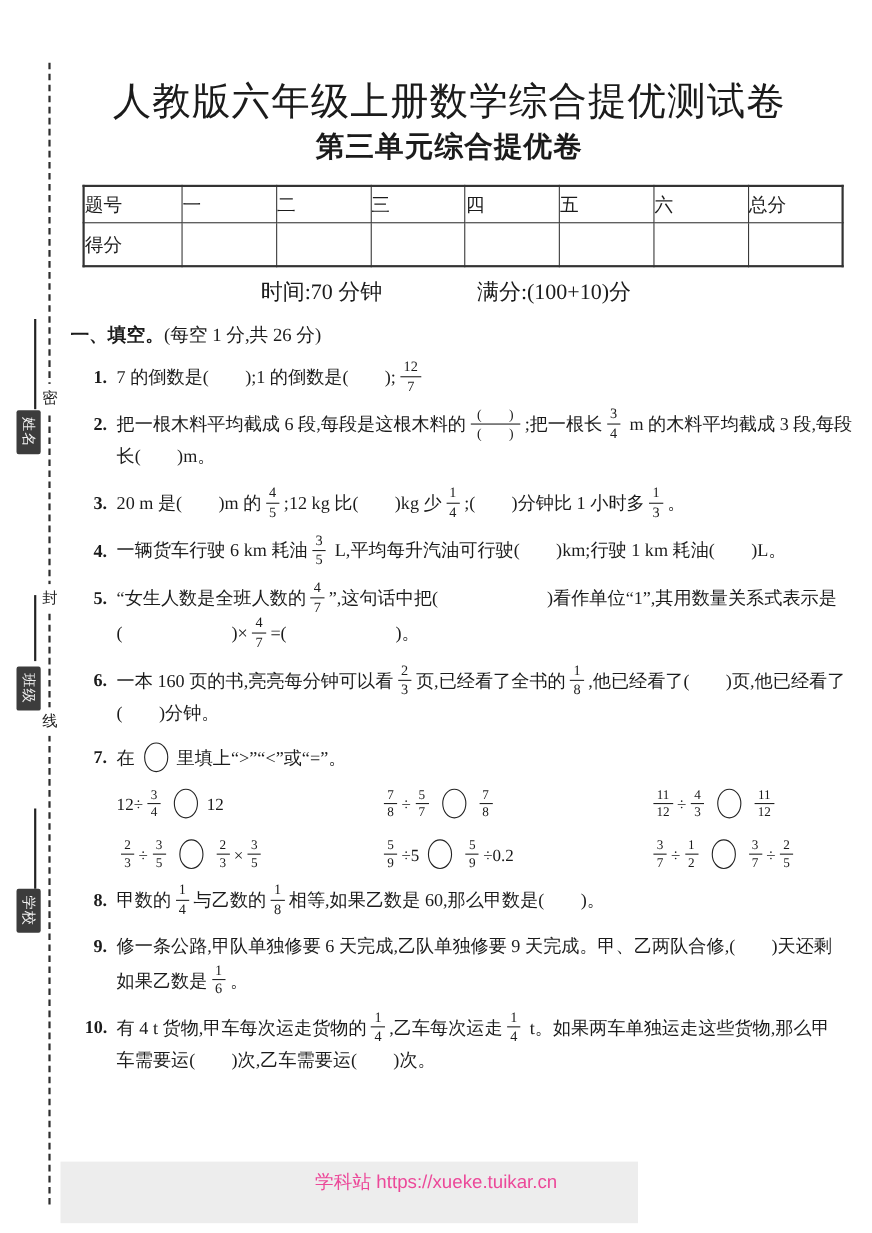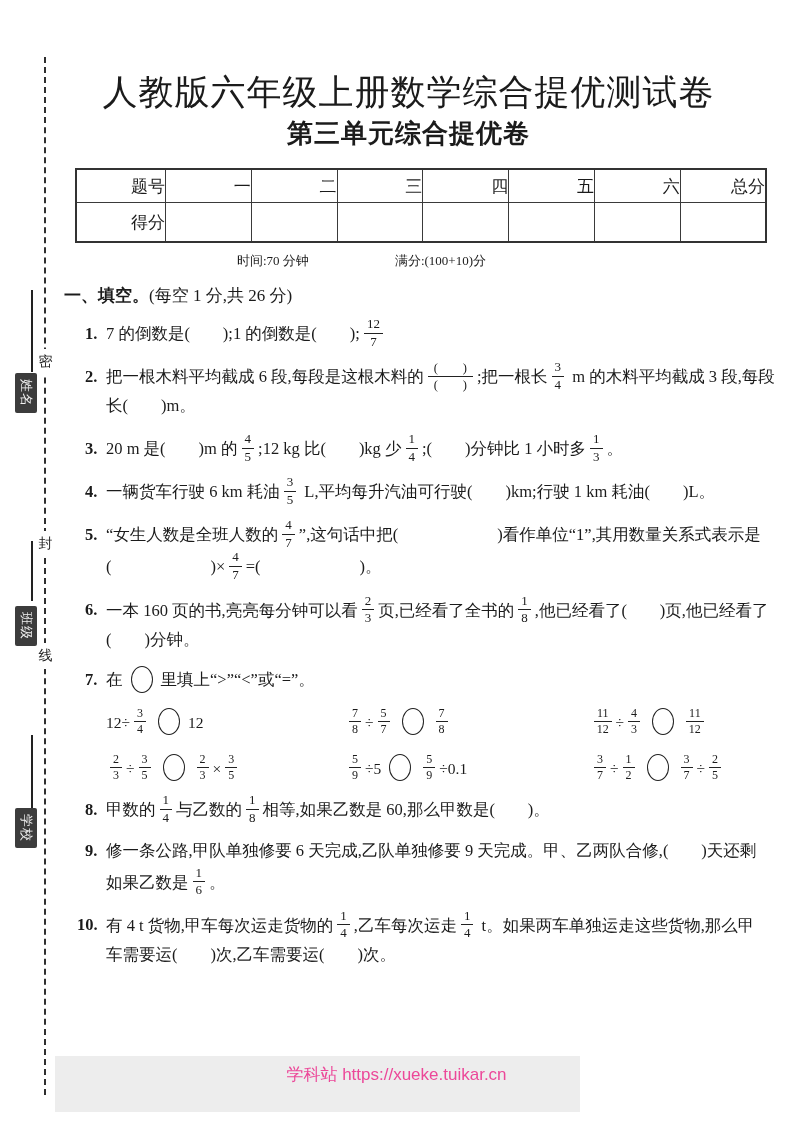--- a/index.html
+++ b/index.html
@@ -19,28 +19,28 @@
   .b1{top:373px}.b2{top:606px}.b3{top:808px}
 
   
   .titles{padding-top:34px;text-align:center;margin-left:24px;}
   .title1{font-size:35px;font-weight:normal;letter-spacing:1px;margin-top:35px;}
   .title2{font-size:26px;font-weight:bold;letter-spacing:1px;}
 
   
   table.score{border-collapse:collapse;table-layout:fixed;width:692px;margin:17px 0 0 75px;
               font-size:17px;}
-  table.score td{border:1px solid #3a3a3a;text-align:right;padding:0;}
+  table.score td{border:1px solid #3a3a3a;text-align:left;padding:0;}
   table.score tr.hdr td{height:32px;}
   table.score tr.scr td{height:38px;}
   table.score{border:2px solid #333;}
   table.score td.first{width:88px;}
 
   
-  .info-line{margin:9px 0 0 237px;font-size:13px;display:flex;gap:86px;font-weight:500;}
+  .info-line{margin:9px 0 0 237px;font-size:20px;display:flex;gap:86px;font-weight:500;}
 
   
   .section-head{margin:14px 0 0 64px;font-size:17px;}
   .section-head .st{font-weight:bold;}
   .section-head .sn{font-weight:normal;}
 
   
   .questions{margin:12px 6px 0 85px;font-size:16.5px;line-height:1.5;}
   .q{margin-bottom:11px;}
   .qline{padding-left:21px;min-height:29px;}
@@ -152,21 +152,21 @@
         <div class="qline"><span class="qno">6.</span><span>一本 160 页的书,亮亮每分钟可以看</span><span class="fr"><span class="n">2</span><span class="d">3</span></span><span>页,已经看了全书的</span><span class="fr"><span class="n">1</span><span class="d">8</span></span><span>,他已经看了(　　)页,他已经看了</span></div>
         <div class="qline"><span>(　　)分钟。</span></div>
       </div>
       <div class="q">
         <div class="qline"><span class="qno">7.</span><span>在</span><span class="cmp"></span><span>里填上“&gt;”“&lt;”或“=”。</span></div>
         <div class="q7-grid">
           <div><span>12÷</span><span class="fr"><span class="n">3</span><span class="d">4</span></span><span class="cmp"></span><span>12</span></div>
           <div><span class="fr"><span class="n">7</span><span class="d">8</span></span><span>÷</span><span class="fr"><span class="n">5</span><span class="d">7</span></span><span class="cmp"></span><span class="fr"><span class="n">7</span><span class="d">8</span></span></div>
           <div><span class="fr"><span class="n">11</span><span class="d">12</span></span><span>÷</span><span class="fr"><span class="n">4</span><span class="d">3</span></span><span class="cmp"></span><span class="fr"><span class="n">11</span><span class="d">12</span></span></div>
           <div><span class="fr"><span class="n">2</span><span class="d">3</span></span><span>÷</span><span class="fr"><span class="n">3</span><span class="d">5</span></span><span class="cmp"></span><span class="fr"><span class="n">2</span><span class="d">3</span></span><span>×</span><span class="fr"><span class="n">3</span><span class="d">5</span></span></div>
-          <div><span class="fr"><span class="n">5</span><span class="d">9</span></span><span>÷5</span><span class="cmp"></span><span class="fr"><span class="n">5</span><span class="d">9</span></span><span>÷0.1</span></div>
+          <div><span class="fr"><span class="n">5</span><span class="d">9</span></span><span>÷5</span><span class="cmp"></span><span class="fr"><span class="n">5</span><span class="d">9</span></span><span>÷0.2</span></div>
           <div><span class="fr"><span class="n">3</span><span class="d">7</span></span><span>÷</span><span class="fr"><span class="n">1</span><span class="d">2</span></span><span class="cmp"></span><span class="fr"><span class="n">3</span><span class="d">7</span></span><span>÷</span><span class="fr"><span class="n">2</span><span class="d">5</span></span></div>
         </div>
       </div>
       <div class="q">
         <div class="qline"><span class="qno">8.</span><span>甲数的</span><span class="fr"><span class="n">1</span><span class="d">4</span></span><span>与乙数的</span><span class="fr"><span class="n">1</span><span class="d">8</span></span><span>相等,如果乙数是 60,那么甲数是(　　)。</span></div>
       </div>
       <div class="q">
         <div class="qline"><span class="qno">9.</span><span>修一条公路,甲队单独修要 6 天完成,乙队单独修要 9 天完成。甲、乙两队合修,(　　)天还剩</span></div>
         <div class="qline"><span>如果乙数是</span><span class="fr"><span class="n">1</span><span class="d">6</span></span><span>。</span></div>
       </div>

